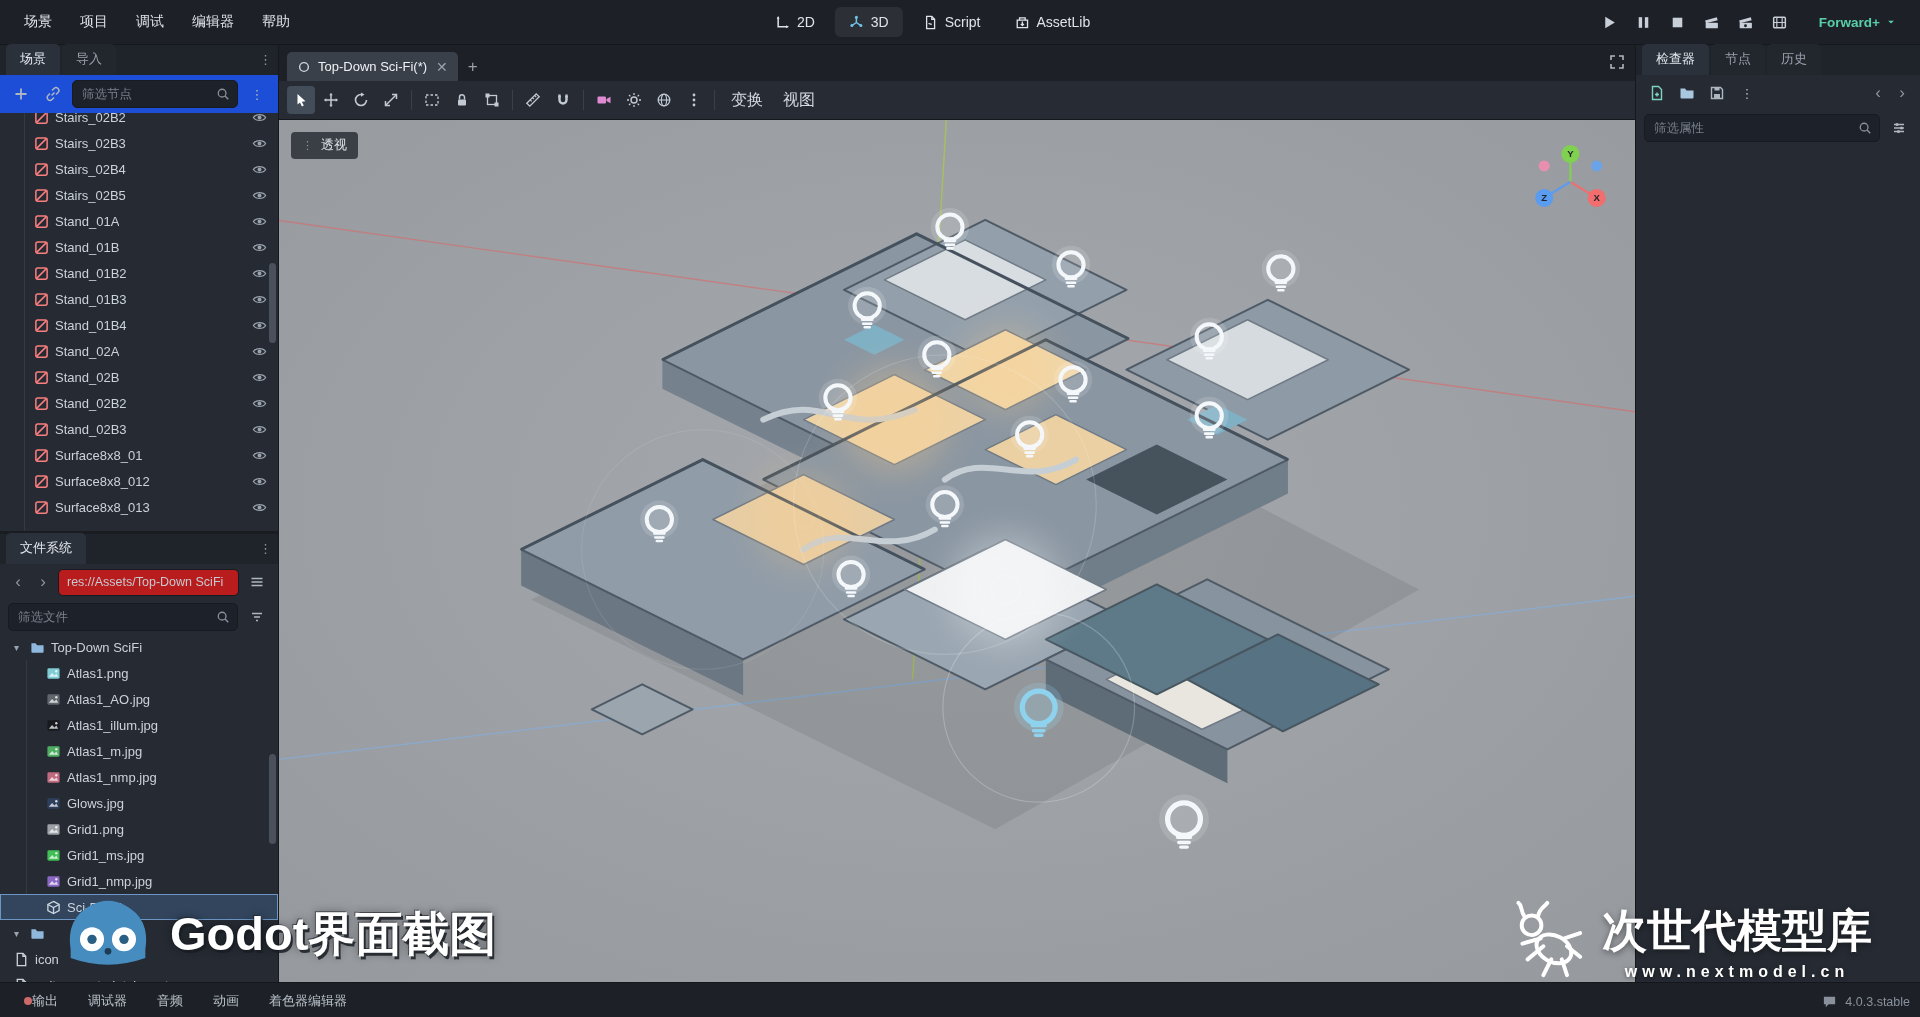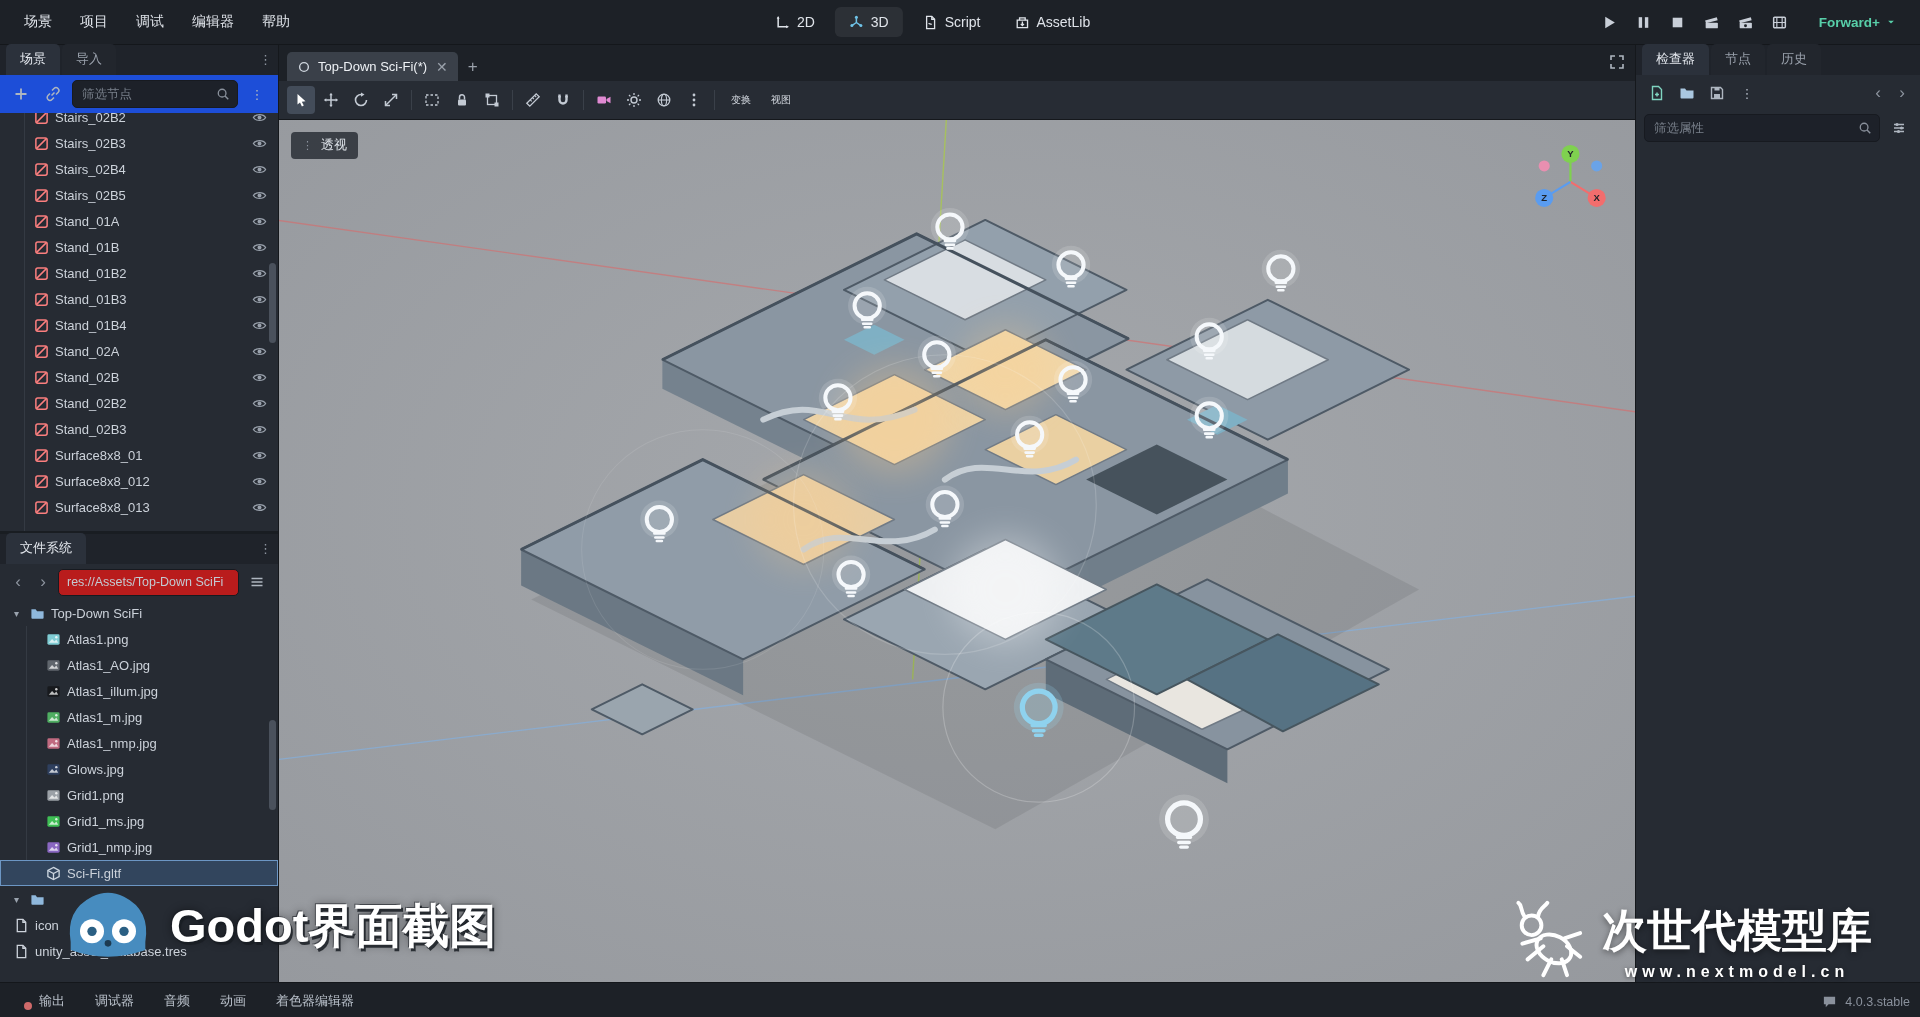--- a/index.html
+++ b/index.html
@@ -64,39 +64,39 @@
   #scene-tab{height:29px;background:#3a4049;border-radius:5px 5px 0 0;display:flex;align-items:center;
              gap:7px;padding:0 10px;font-size:13px;color:#eef1f5;}
   #scene-tab .close{color:#9aa1ab;font-size:14px;padding-left:2px;}
   #newtab-btn{color:#9aa1ab;font-size:17px;padding:0 10px 4px;}
   #expand-btn{position:absolute;right:10px;top:8px;color:#aeb6c0;}
   #vp-toolbar{height:38px;background:#272c34;display:flex;align-items:center;gap:2px;padding:0 8px;
               border-bottom:1px solid #15181c;}
   .tool{width:28px;height:28px;display:flex;align-items:center;justify-content:center;color:#c3cad3;border-radius:4px;}
   .tool.active{background:#434c59;color:#ffffff;}
   .tsep{width:1px;height:20px;background:#3a4049;margin:0 4px;}
-  .vmenu{padding:5px 10px;color:#d4d9e0;font-size:10px;border-radius:4px;}
+  .vmenu{padding:5px 10px;color:#d4d9e0;font-size:16px;border-radius:4px;}
   #vp-canvas{flex:1;position:relative;min-height:0;background:#9b9ea3;}
   #vp-canvas svg.scene{position:absolute;inset:0;width:100%;height:100%;}
   #persp-pill{position:absolute;left:12px;top:12px;background:rgba(38,43,50,0.82);color:#dde2e8;
               border-radius:4px;padding:4px 11px 5px;font-size:13px;display:flex;gap:7px;align-items:center;z-index:5;}
   #persp-pill .grip{color:#8d949f;font-size:11px;letter-spacing:1px;}
   
   #insp-icons{height:36px;display:flex;align-items:center;gap:4px;padding:0 8px;}
   #insp-icons .spacer{flex:1;}
   #insp-body{flex:1;background:#262b33;}
   .teal{color:#7fd4c0;}
   
   #bottombar{height:36px;background:#1d2127;display:flex;align-items:center;padding:0 10px;border-top:1px solid #14171b;}
-  .btab{display:flex;align-items:flex-end;gap:7px;padding:6px 14px;color:#b9c0ca;font-size:13px;border-radius:4px;}
+  .btab{display:flex;align-items:center;padding:6px 14px;color:#b9c0ca;font-size:13px;border-radius:4px;}
   .btab .dot{width:8px;height:8px;border-radius:50%;background:#cf6a6a;}
   #version-area{margin-left:auto;display:flex;align-items:flex-end;gap:8px;color:#8a919c;font-size:12.5px;}
   
   .wm{position:absolute;z-index:60;pointer-events:none;display:flex;align-items:center;gap:14px;}
-  #wm-left{left:60px;bottom:48px;justify-content:center;}
+  #wm-left{left:60px;bottom:40px;justify-content:center;}
   #wm-left .wmtext{font-size:47px;font-weight:bold;color:#ffffff;
      text-shadow:2px 3px 0 rgba(25,29,35,0.85),-1px -1px 0 rgba(25,29,35,0.6),0 0 10px rgba(0,0,0,0.45);}
   #wm-right{right:48px;bottom:34px;flex-direction:row;}
   #wm-right .col{display:flex;flex-direction:column;align-items:center;gap:2px;}
   #wm-right .title{font-size:45px;font-weight:bold;color:#fff;text-shadow:0 2px 6px rgba(0,0,0,0.45);}
   #wm-right .url{font-size:16px;font-weight:bold;letter-spacing:5px;color:#fff;text-shadow:0 1px 4px rgba(0,0,0,0.5);}
 </style>
 </head>
 <body>
 
@@ -440,20 +440,34 @@
       <div id="fs-nav">
         <span class="navarr">‹</span>
         <span class="navarr">›</span>
         <div id="fs-path">res://Assets/Top-Down SciFi</div>
         <span class="tbtn">
           <svg class="ic" viewBox="0 0 16 16">
               <path d="M2.5 4.5 H13.5 M2.5 8 H13.5 M2.5 11.5 H13.5" stroke="currentColor" stroke-width="1.6"></path>
             </svg>
         </span>
       </div>
+      <div id="fs-filter-row">
+        <span class="filterbox">
+          <input type="text" placeholder="筛选文件" style="">
+          <svg class="ic" viewBox="0 0 16 16">
+              <circle cx="7" cy="7" r="4.4" fill="none" stroke="currentColor" stroke-width="1.5"></circle>
+              <path d="M10.3 10.3 L14 14" stroke="currentColor" stroke-width="1.7"></path>
+            </svg>
+        </span>
+        <span class="tbtn">
+          <svg class="ic" viewBox="0 0 16 16">
+              <path d="M3 4.5 H13 M5 8 H11 M7 11.5 H9" stroke="currentColor" stroke-width="1.5"></path>
+            </svg>
+        </span>
+      </div>
       <div id="fs-tree">
         <div class="vscroll" style="top:120px;height:90px;"></div>
       <div class="frow">
             <span class="arrow">▾</span>
             <svg class="ic" style="width:15px;height:15px;" viewBox="0 0 16 16">
               <path d="M1.5 3.5 h4.5 l1.5 2 h7 v7 a1 1 0 0 1 -1 1 h-11 a1 1 0 0 1 -1 -1 Z" fill="#8fb8dc"></path>
             </svg>
             <span class="lbl">Top-Down SciFi</span>
           </div>
           <div class="frow lvl1">

